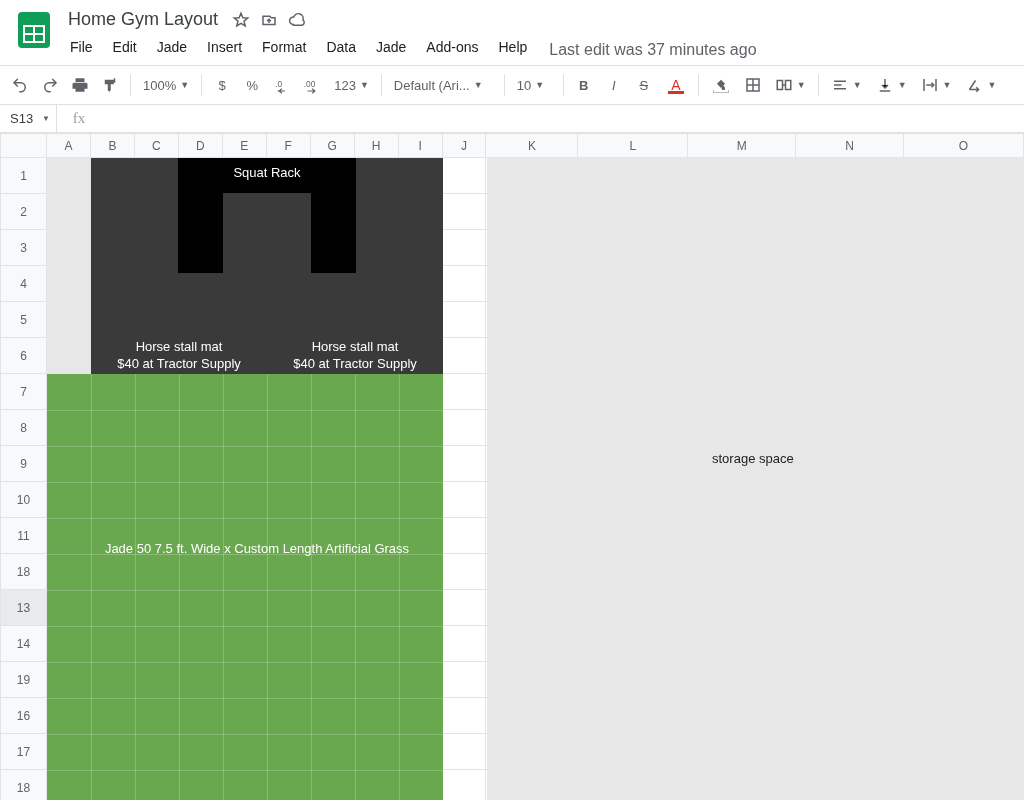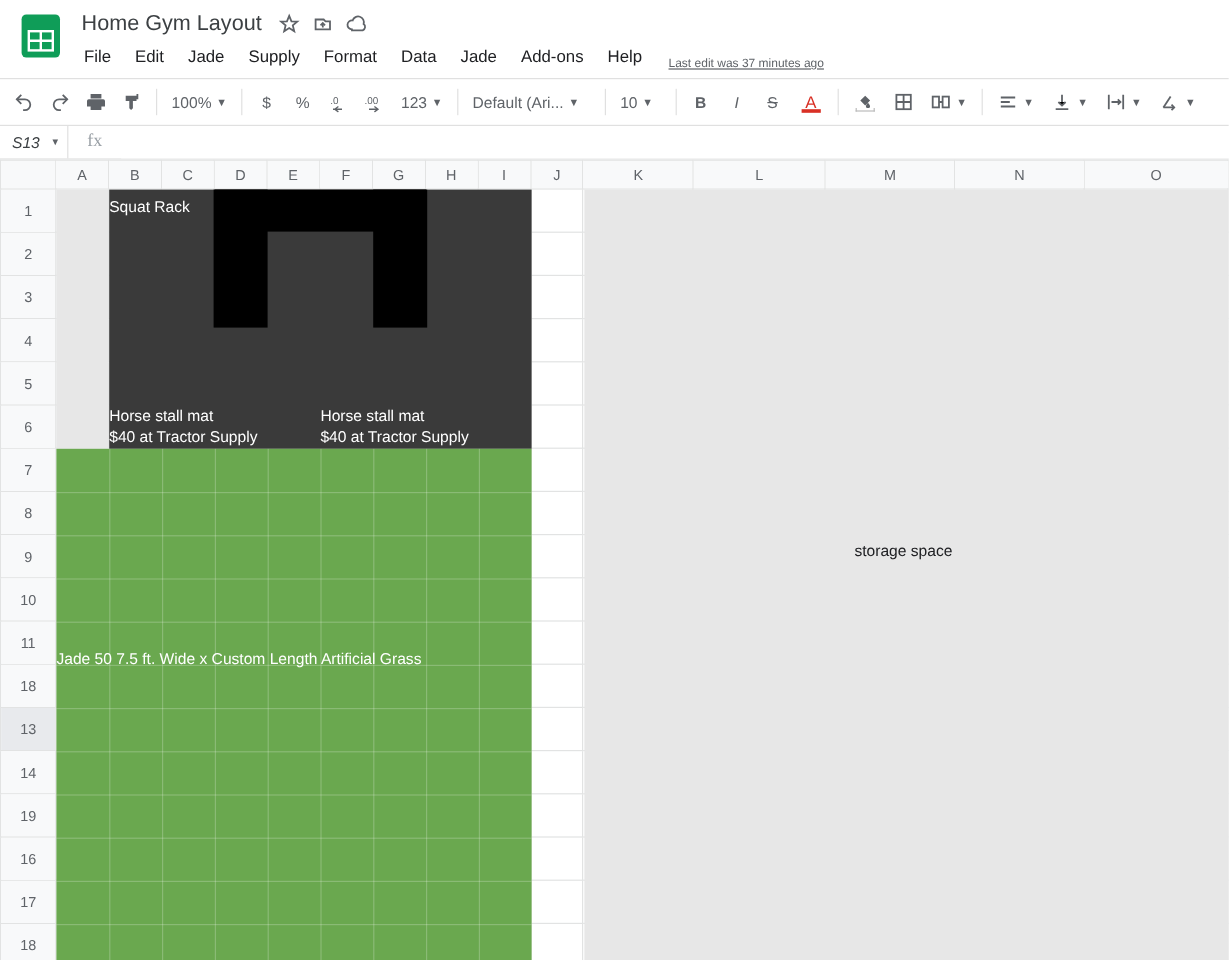--- a/index.html
+++ b/index.html
@@ -37,22 +37,21 @@
   .menubar {
     display: flex; gap: 4px;
     padding: 2px 0 6px 0;
     font-size: 14px;
     color: #202124;
     align-items: flex-end;
   }
   .menubar .menu-item { padding: 4px 8px; border-radius: 4px; cursor: pointer; }
   .last-edit {
     color: #5f6368;
-    text-decoration: underline;
-    font-size: 10px;
+    font-size: 16px;
     margin-left: 10px;
     cursor: pointer;
   }
   
   .toolbar {
     display: flex; align-items: center;
     height: 40px;
     border-top: 1px solid #e0e0e0;
     border-bottom: 1px solid #e0e0e0;
     padding: 0 6px;
@@ -92,21 +91,21 @@
   
   .formulabar {
     display:flex; align-items:center;
     height: 28px;
     border-bottom: 1px solid #e0e0e0;
   }
   .name-box {
     width: 56px; height:100%;
     display:flex; align-items:center; justify-content:space-between;
     padding: 0 6px 0 10px;
-    font-size: 13px; color:#3c4043;font-style:italic;
+    font-size: 13px; color:#3c4043;
   }
   .name-box .caret { font-size:8px; }
   .fb-sep { width:1px; height:100%; background:#e0e0e0;}
   .fx {
     width: 44px; display:flex; align-items:center; justify-content:center;
     color:#9aa0a6; font-family: "Times New Roman", serif;
     font-size: 15px;
   }
   .formula-input {
     flex:1; border:none; outline:none; height:100%; font-size:13px; padding:0 6px;
@@ -151,21 +150,21 @@
   .overlay {
     position:absolute;
     pointer-events:none;
   }
   .dark { background:#3a3a3a; }
   .black { background:#000; }
   .green { background:#6aa84f; }
   .grey-fill { background:#e7e7e7; }
 
   .overlay .lbl {
-    color:#fff; font-size:13px; text-align:left; position:absolute;
+    color:#fff; font-size:13px; text-align:center; position:absolute;
     width:100%;
   }
   .overlay .lbl span{ display:block; line-height:17px;}
 
   
   .green-grid-v, .green-grid-h { position:absolute; background: rgba(255,255,255,0.22); }
   .green-grid-v { width:1px; }
   .green-grid-h { height:1px; }
 
   .cell-text {
@@ -207,21 +206,21 @@
       <span class="title-icon">
         <svg class="icon-svg" viewBox="0 0 24 24" fill="none" stroke="#5f6368" stroke-width="2">
             <path d="M7 18a5 5 0 1 1 .8-9.95A6 6 0 0 1 20 12a4 4 0 0 1-1 7H7z"></path>
           </svg>
       </span>
     </div>
     <div class="menubar">
       <span class="menu-item">File</span>
       <span class="menu-item">Edit</span>
       <span class="menu-item">Jade</span>
-      <span class="menu-item">Supply</span>
+      <span class="menu-item">Insert</span>
       <span class="menu-item">Format</span>
       <span class="menu-item">Data</span>
       <span class="menu-item">Jade</span>
       <span class="menu-item">Add-ons</span>
       <span class="menu-item">Help</span>
       <span class="last-edit">Last edit was 37 minutes ago</span>
     </div>
   </div>
 </div>
 
@@ -746,21 +745,21 @@
       <span>Horse stall mat</span>
       <span>$40 at Tractor Supply</span>
     </div>
     <div class="lbl" style="top:180px; left:50%; width:50%;">
       <span>Horse stall mat</span>
       <span>$40 at Tractor Supply</span>
     </div>
   </div>
 
   <div class="overlay green" style="left:47px; top:241px; width:396px; height:432px;">
-    <div class="lbl" style="top:166px;">
+    <div class="lbl" style="top:166px;margin-left:12px;">
         <span>Jade 50 7.5 ft. Wide x Custom Length Artificial Grass</span>
       </div>
   </div>
 
   <div id="green-grid">
       <div class="overlay green-grid-v" style="left: 91px; top: 241px; height: 432px;"></div>
       <div class="overlay green-grid-v" style="left: 135px; top: 241px; height: 432px;"></div>
       <div class="overlay green-grid-v" style="left: 179px; top: 241px; height: 432px;"></div>
       <div class="overlay green-grid-v" style="left: 223px; top: 241px; height: 432px;"></div>
       <div class="overlay green-grid-v" style="left: 267px; top: 241px; height: 432px;"></div>

